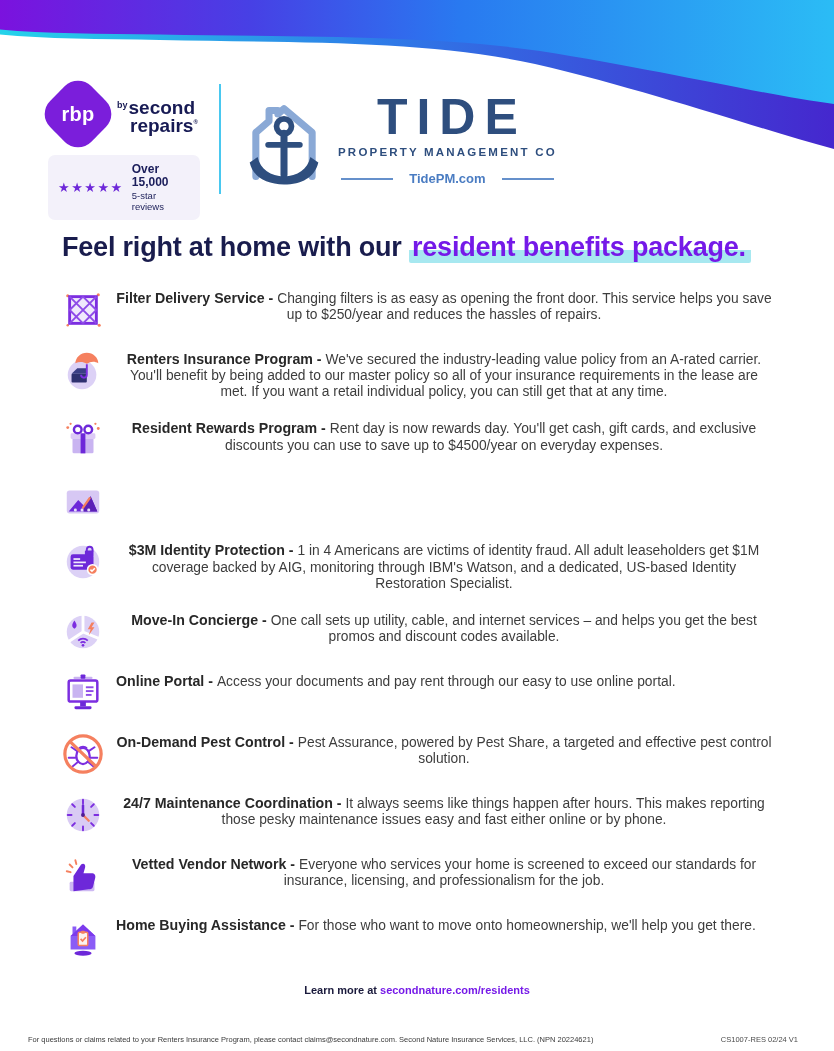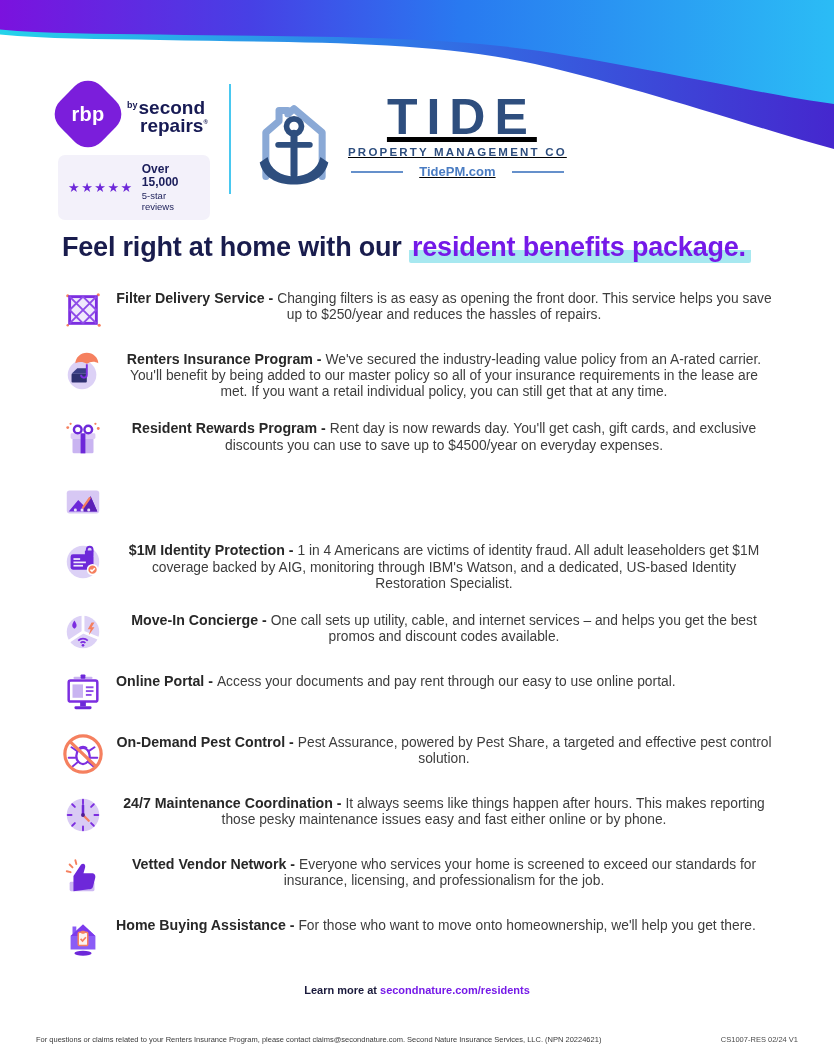--- a/index.html
+++ b/index.html
@@ -1,62 +1,62 @@
 <!DOCTYPE html>
 <html><head>
 <meta charset="utf-8">
 <style>
   html,body{margin:0;padding:0;background:#e8e8e8;}
   .page{position:relative;width:834px;height:1051px;margin:0 auto;background:#fff;overflow:hidden;
         font-family:"Liberation Sans",sans-serif;}
   
   .header{position:relative;height:212px;}
   .waves{position:absolute;top:0;left:0;display:block;width:834px;height:160px;}
-  .logo-row{position:absolute;top:84px;left:58px;display:flex;align-items:flex-start;gap:16px;}
+  .logo-row{position:absolute;top:84px;left:48px;display:flex;align-items:flex-start;gap:16px;}
   .rbp-block{width:152px;}
   .badge-row{display:flex;align-items:flex-start;gap:9px;}
   .rbp-badge{position:relative;width:60px;height:60px;flex:0 0 auto;}
   .rbp-teal{position:absolute;inset:5px;background:#2BD7D4;border-radius:28%;transform:rotate(18deg);}
   .rbp-purple{position:absolute;inset:1px;background:#7B1EDB;border-radius:32%;transform:rotate(45deg);}
   .rbp-label{position:absolute;inset:0;display:flex;align-items:center;justify-content:center;
              color:#fff;font-weight:800;font-size:20px;letter-spacing:.3px;}
   .brand{color:#171A54;font-weight:800;line-height:.92;margin-top:15px;white-space:nowrap;}
   .brand .by{font-size:9px;font-weight:700;vertical-align:6px;margin-right:1px;}
   .brand .b1{font-size:19px;}
   .brand-line2{font-size:19px;margin-left:13px;}
   .brand .reg{font-size:6px;vertical-align:8px;}
   .reviews-card{margin-top:11px;background:#F3F1FA;border-radius:7px;padding:8px 10px;
                 display:flex;align-items:center;gap:8px;width:fit-content;}
   .stars{color:#6D28D9;font-size:13px;letter-spacing:1.5px;line-height:1;}
   .rt1{font-size:12px;font-weight:800;color:#1A1D5A;line-height:1.1;}
   .rt2{font-size:9.5px;color:#23265E;margin-top:1px;}
   .divider{width:2px;height:110px;background:#49C8F0;margin:0 3px;flex:0 0 auto;}
-  .tide-block{display:flex;align-items:flex-start;gap:10px;margin-top:2px;text-decoration:underline;}
+  .tide-block{display:flex;align-items:flex-start;gap:10px;margin-top:2px;}
   .tide-text{margin-top:6px;text-align:center;}
   .tide-name{font-size:50px;font-weight:800;color:#2E4E7E;letter-spacing:9px;line-height:1;margin-right:-9px;}
   .tide-tagline{font-size:11.5px;font-weight:700;color:#2E4E7E;letter-spacing:2.2px;margin-top:4px;white-space:nowrap;}
-  .tide-site{display:flex;align-items:center;justify-content:center;gap:16px;margin-top:6px;
+  .tide-site{display:flex;align-items:center;justify-content:center;gap:16px;margin-top:13px;
              color:#4A7CC2;font-weight:700;font-size:13px;}
   .tide-site .line{width:52px;height:2px;background:#4A7CC2;opacity:.85;}
   
   .headline{margin:20px 0 0 62px;font-size:27px;font-weight:600;color:#191C4D;letter-spacing:-.2px;}
   .headline .hl{color:#7519E8;font-weight:800;
      background:linear-gradient(180deg,rgba(0,0,0,0) 57%,#A7E8F0 57%);
      padding:0 5px 1px 3px;border-radius:2px;}
   
   .benefits{margin:26px 62px 0;display:flex;flex-direction:column;gap:19px;}
   .benefit{display:flex;align-items:flex-start;gap:12px;}
   .bicon{flex:0 0 auto;width:42px;height:42px;}
   .bicon svg{display:block;width:42px;height:42px;}
   .btext{margin:1px 0 0;font-size:13.8px;line-height:1.17;color:#3D3D3D;max-width:662px;text-align:center;}
   .btext strong{color:#282828;font-weight:700;font-size:14.2px;}
   
   .learn-more{margin-top:26px;text-align:center;font-size:11px;font-weight:600;color:#1A1A3C;}
   .learn-more .lnk{color:#7519E8;font-weight:800;text-decoration:none;}
-  .fineprint{position:absolute;left:36px;right:36px;bottom:7px;display:flex;
+  .fineprint{position:absolute;left:28px;right:36px;bottom:7px;display:flex;
              justify-content:space-between;align-items:flex-end;font-size:7.5px;color:#3A3A3A;}
   .fineprint .code{color:#4A4A4A;}
 </style>
 </head>
 <body>
 
 <div class="page">
 
   <header class="header">
     <svg class="waves" viewBox="0 0 834 160" aria-hidden="true">
@@ -192,21 +192,21 @@
             <path d="M26,11 v-2 a3,3 0 0 1 6,0 v2" stroke="#6D28D9" stroke-width="2" fill="none"></path>
             <rect x="24" y="10" width="9" height="6" rx="1" fill="#6D28D9"></rect>
             <rect x="9" y="14" width="24" height="16" rx="2.5" fill="#6D28D9"></rect>
             <rect x="12" y="18" width="7" height="1.8" fill="#fff" opacity=".9"></rect>
             <rect x="12" y="21.5" width="13" height="1.8" fill="#fff" opacity=".9"></rect>
             <rect x="12" y="25" width="10" height="1.8" fill="#fff" opacity=".9"></rect>
             <circle cx="32" cy="30" r="5.2" fill="#F5805F" stroke="#fff" stroke-width="1.6"></circle>
             <path d="M29.8,30 l1.6,1.7 l3,-3.2" stroke="#fff" stroke-width="1.6" fill="none"></path>
           </svg>
       </span>
-      <p class="btext"><strong>$1M Identity Protection</strong><strong> - </strong><span>1 in 4 Americans are victims of identity fraud. All adult leaseholders get $1M coverage backed by AIG, monitoring through IBM's Watson, and a dedicated, US-based Identity Restoration Specialist.</span></p>
+      <p class="btext"><strong>$3M Identity Protection</strong><strong> - </strong><span>1 in 4 Americans are victims of identity fraud. All adult leaseholders get $1M coverage backed by AIG, monitoring through IBM's Watson, and a dedicated, US-based Identity Restoration Specialist.</span></p>
     </div>
 
     <div class="benefit">
       <span class="bicon">
         <svg viewBox="0 0 44 44">
             <circle cx="22" cy="22" r="17" fill="#DCD1F6"></circle>
             <path d="M22,22 L22,4 M22,22 L39,29 M22,22 L7,32" stroke="#fff" stroke-width="3"></path>
             <path d="M13,10 C16,14 16,17 13,18.5 C10,17 10,14 13,10 Z" fill="#7C2EE0"></path>
             <path d="M31,12 l-4,7 h3 l-2,6.5 l6,-8.5 h-3 l3,-5 z" fill="#F5805F"></path>
             <path d="M17,31 a7,7 0 0 1 10,0 M19.5,33.5 a3.5,3.5 0 0 1 5,0" stroke="#7C2EE0" stroke-width="1.8" fill="none"></path>

